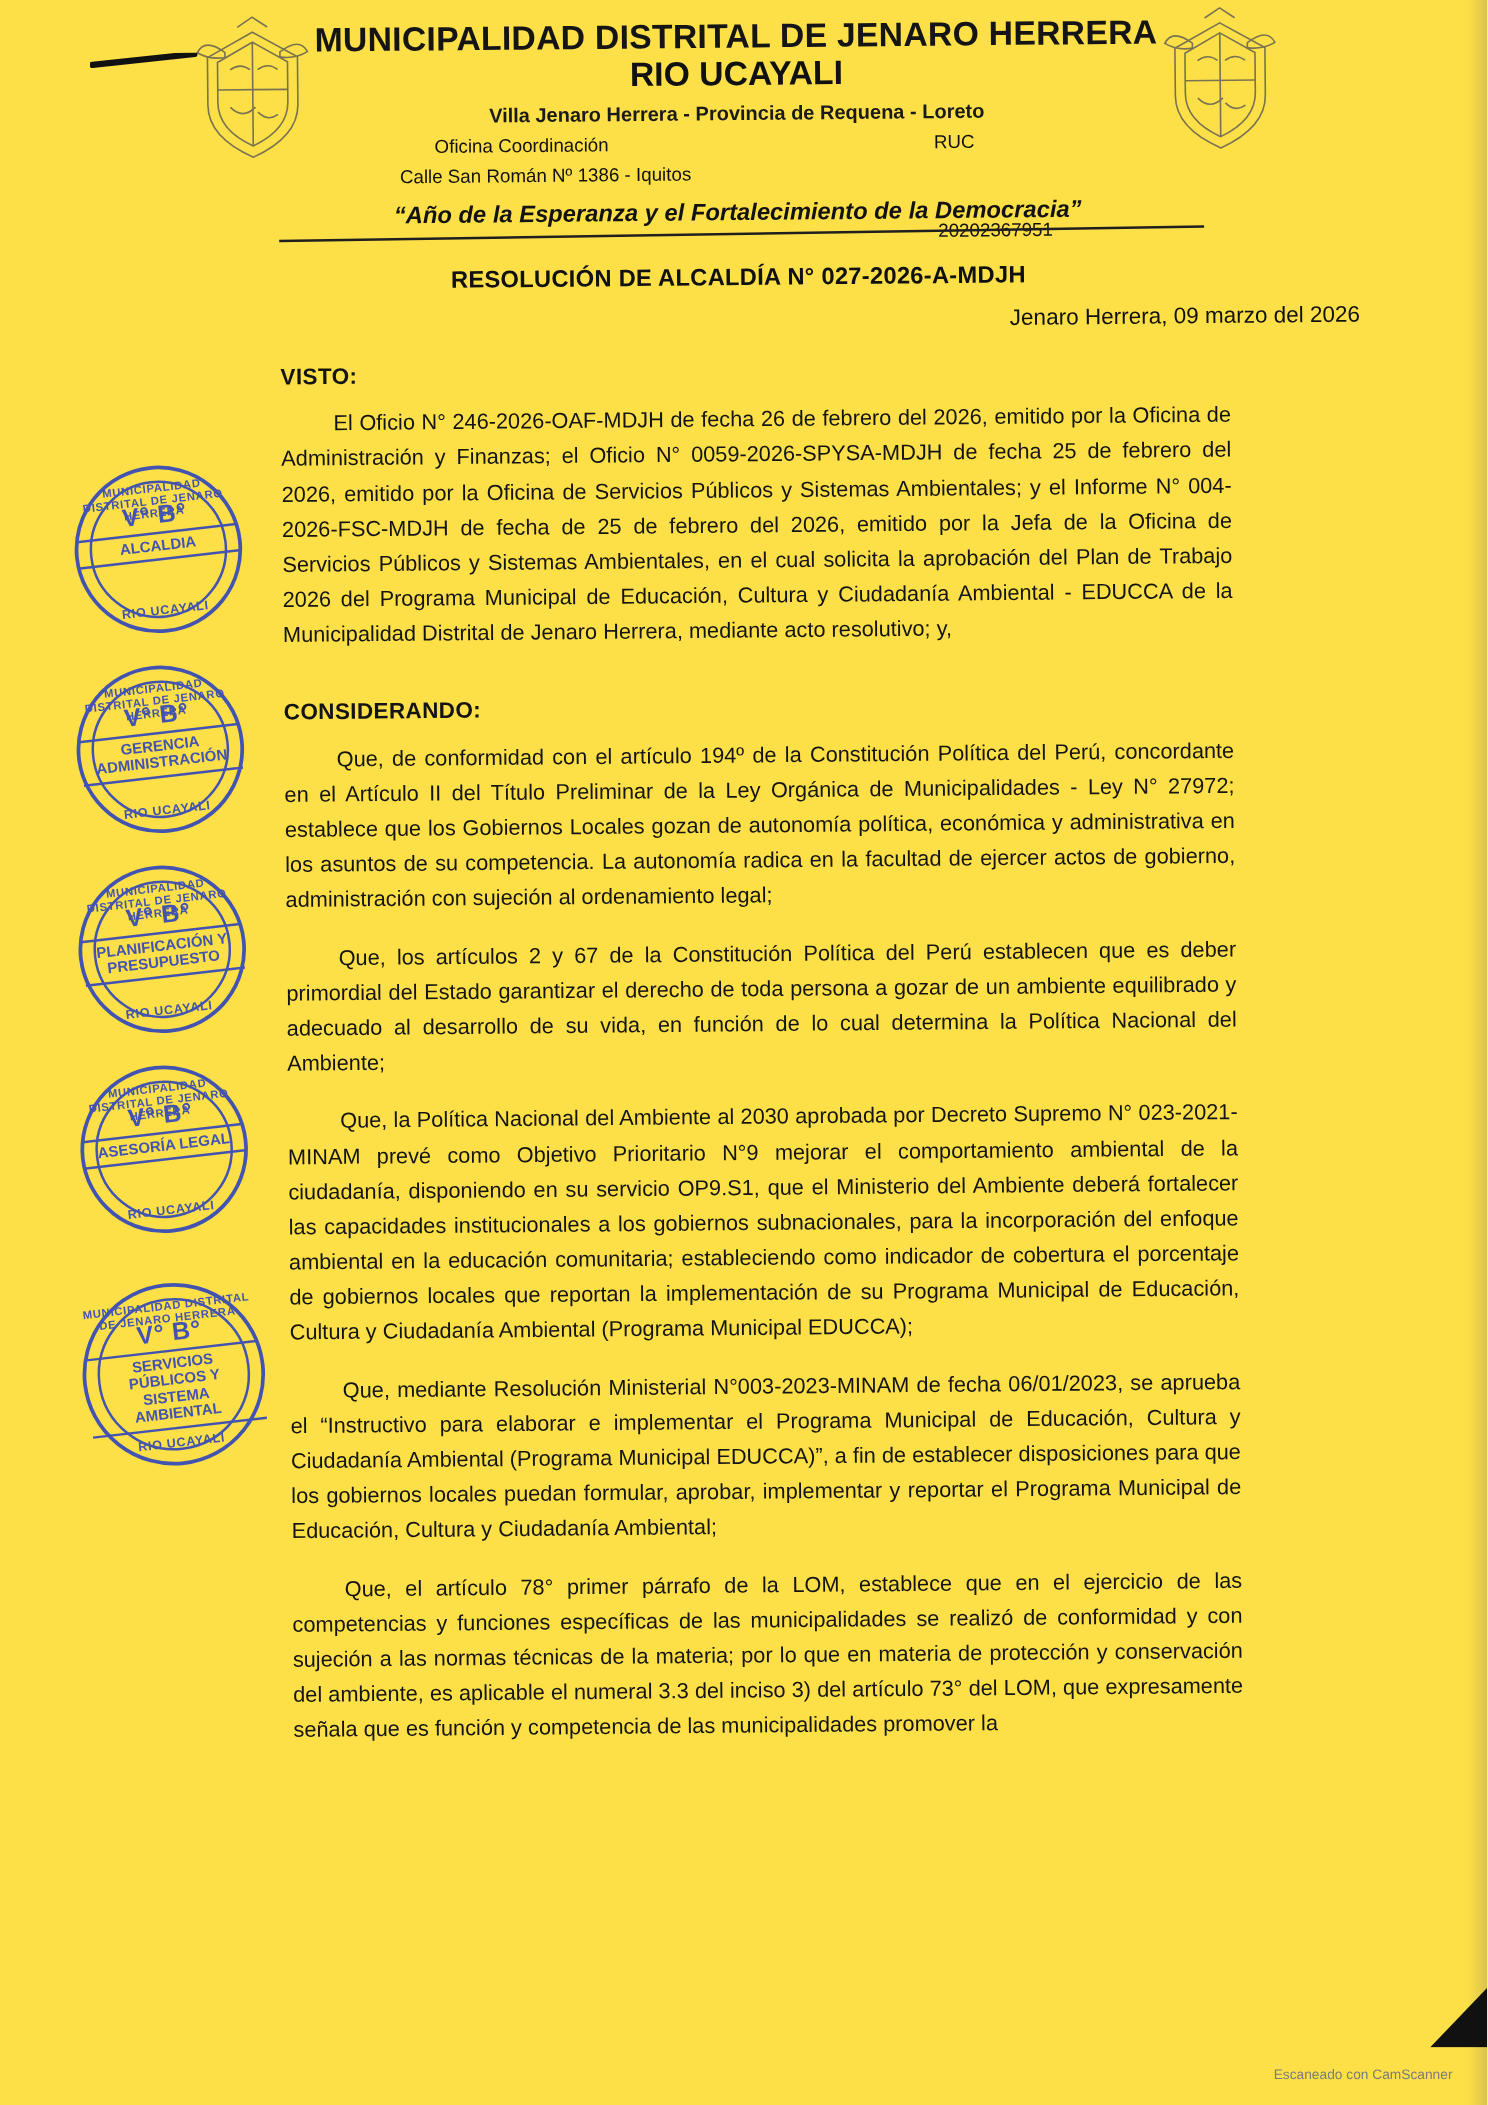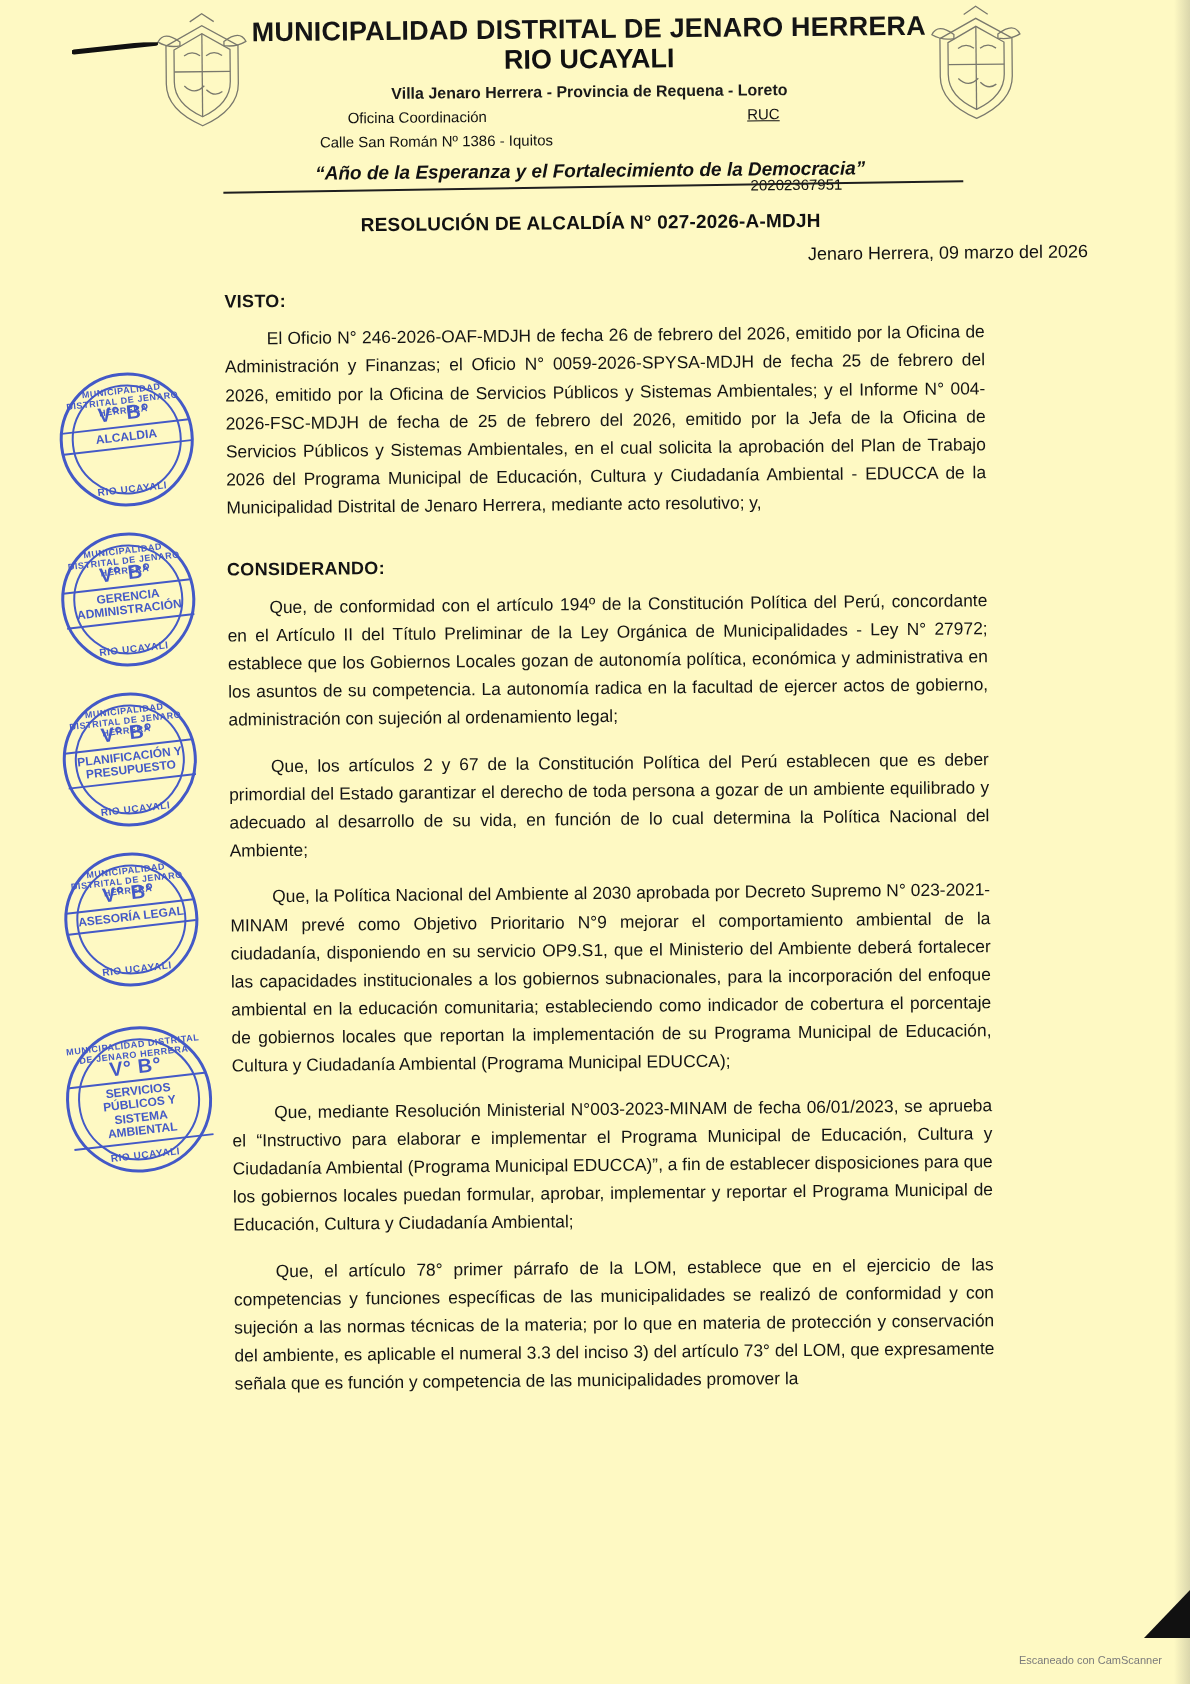--- a/index.html
+++ b/index.html
@@ -8,21 +8,21 @@
     background: #ffffff;
   }
   body {
     font-family: "Liberation Sans", sans-serif;
     color: #111;
   }
   .page {
     position: relative;
     width: 1190px;
     height: 1684px;
-    background: #fef9c3;
+    background: #fde047;
     overflow: hidden;
   }
 
   
   .scan {
     position: absolute;
     inset: 0;
     transform: rotate(-0.55deg);
     transform-origin: 50% 40%;
   }
@@ -70,21 +70,20 @@
     position: absolute;
     left: 0px;
     top: 26px;
     font-size: 15px;
   }
   .hdr-right-1 {
     position: absolute;
     right: 80px;
     top: 2px;
     font-size: 15px;
-    text-decoration: underline;
   }
   .hdr-right-2 {
     position: absolute;
     right: 18px;
     top: 26px;
     font-size: 15px;
     margin-top: 47px;
   }
 
   

